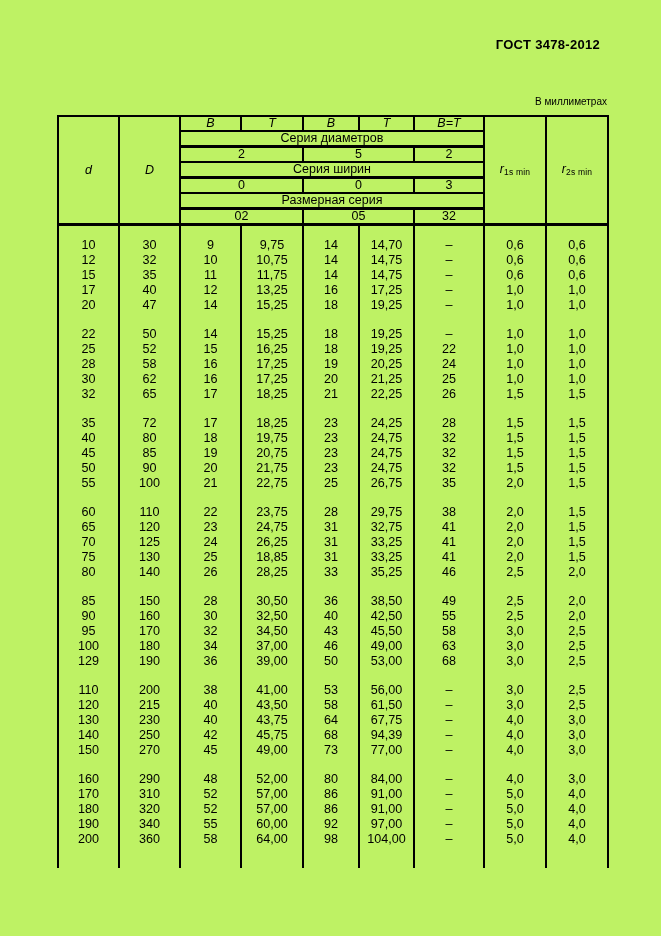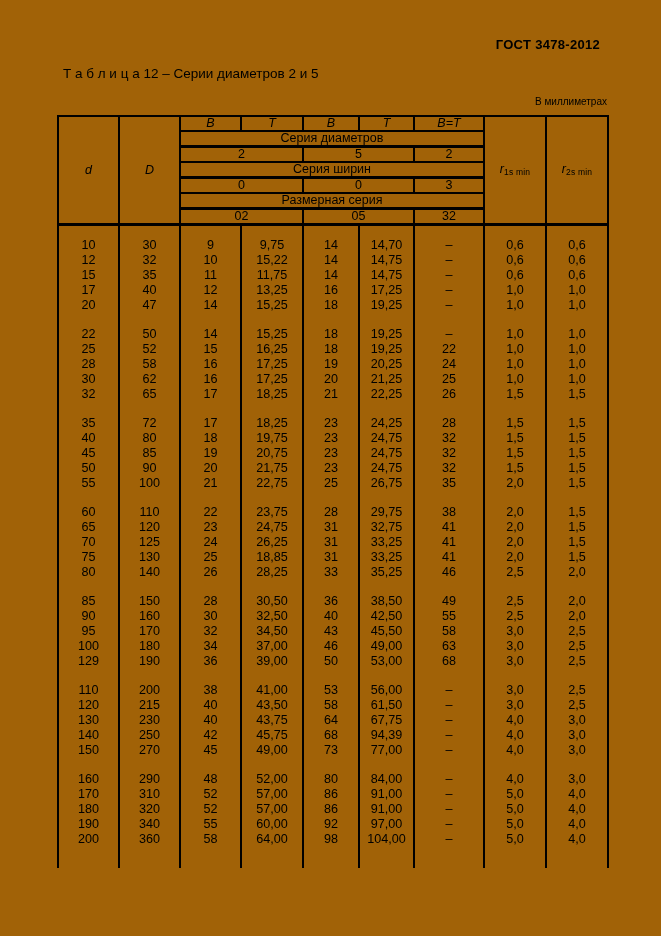--- a/index.html
+++ b/index.html
@@ -2,21 +2,21 @@
 <html><head>
 <meta charset="utf-8">
 <style>
   * { margin: 0; padding: 0; box-sizing: border-box; }
   html, body { background: #e8e8e8; }
   body { font-family: "Liberation Sans", sans-serif; color: #000; }
   .page {
     position: relative;
     width: 661px;
     height: 936px;
-    background: #a16207;
+    background: #bef264;
     overflow: hidden;
   }
   .doc-ref {
     position: absolute;
     top: 37px;
     right: 61px;
     font-size: 13px;
     font-weight: bold;
     letter-spacing: 0.3px;
   }
@@ -81,21 +81,20 @@
     margin-top: 9px;
   }
 </style>
 </head>
 <body>
 
 <div class="page">
 
   <div class="doc-ref">ГОСТ 3478-2012</div>
 
-  <div class="table-title">Т а б л и ц а  12 – Серии диаметров 2 и 5</div>
 
   <div class="units-label">В миллиметрах</div>
 
   <table class="gost-table">
     <colgroup>
       <col style="width:61px">
         <col style="width:61px">
         <col style="width:61px">
       <col style="width:62px">
         <col style="width:56px">
@@ -150,21 +149,21 @@
           <td>14</td>
           <td>14,70</td>
           <td>–</td>
           <td>0,6</td>
           <td>0,6</td>
         </tr>
         <tr>
           <td>12</td>
           <td>32</td>
           <td>10</td>
-          <td>15,22</td>
+          <td>10,75</td>
           <td>14</td>
           <td>14,75</td>
           <td>–</td>
           <td>0,6</td>
           <td>0,6</td>
         </tr>
         <tr>
           <td>15</td>
           <td>35</td>
           <td>11</td>

